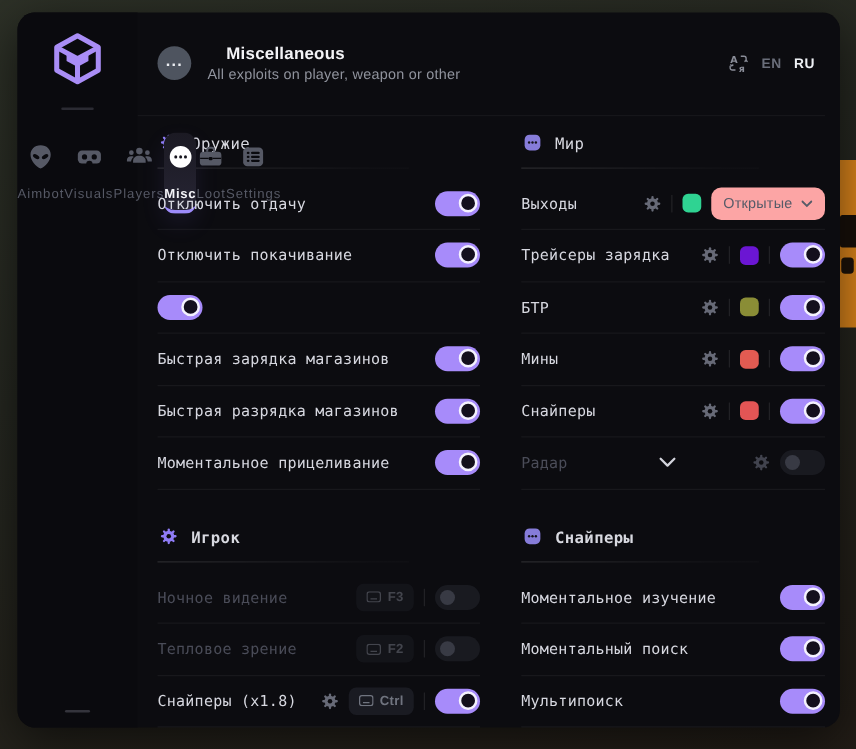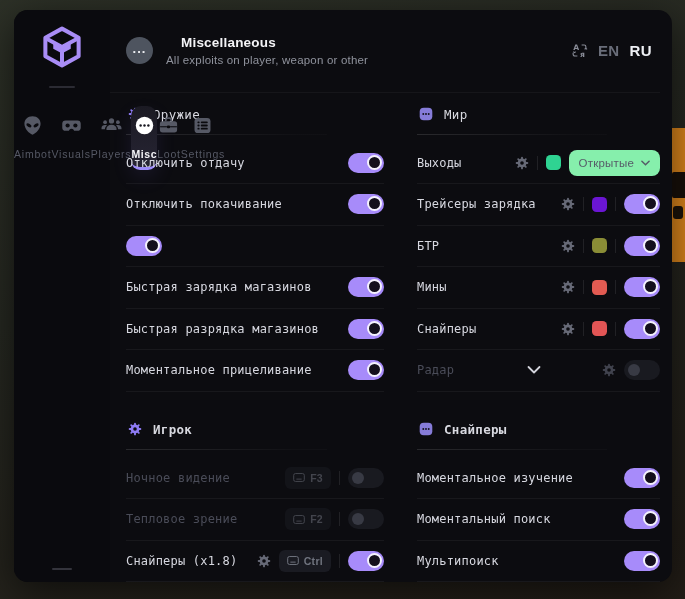--- a/index.html
+++ b/index.html
@@ -41,21 +41,21 @@
   
   .main{flex:1;display:flex;flex-direction:column;min-width:0;}
   .header{height:82px;display:flex;align-items:center;padding:0 20px 0 16px;}
   .hdr-circle{width:27px;height:27px;border-radius:50%;background:#4e545f;color:#eceef2;
     display:flex;align-items:center;justify-content:center;font-size:13px;font-weight:bold;letter-spacing:1px;flex:0 0 27px;}
   .hdr-circle span{margin-top:-5px;}
   .hdr-text{margin-left:13px;flex:1;min-width:0;}
   .hdr-title{color:#f3f3f6;font-size:13.5px;font-weight:bold;letter-spacing:.2px;padding-left:15px;}
   .hdr-sub{color:#90939d;font-size:11.5px;margin-top:4px;letter-spacing:.2px;}
   .hdr-lang{display:flex;align-items:center;gap:10px;}
-  .lang{font-size:15px;color:#6a6e7a;font-weight:bold;letter-spacing:.4px;cursor:pointer;}
+  .lang{font-size:11px;color:#6a6e7a;font-weight:bold;letter-spacing:.4px;cursor:pointer;}
   .lang.active{color:#eef0f4;}
   .header-divider{height:1px;background:rgba(255,255,255,.045);margin:0 12px 0 0;}
   
   .content{display:flex;padding:0 12px 0 16px;gap:33px;}
   .col{min-width:0;}
   .col-left{width:258px;flex:0 0 258px;}
   .col-right{flex:1;}
   .sec-head{display:flex;align-items:center;gap:11px;padding:14px 2px 12px;}
   .sec-head.second{padding-top:30px;font-weight:bold;}
   .sec-title{color:#d8d9e0;font-size:12.5px;font-family:"DejaVu Sans Mono",monospace;letter-spacing:.3px;}
@@ -81,21 +81,21 @@
   .gear.dim{color:#41434e;}
   .gear-purple{width:14px;height:14px;color:#8f7cf6;flex:0 0 14px;}
   
   .hotkey{display:flex;align-items:center;gap:5px;background:#1a1b22;border-radius:6px;
     height:22px;padding:0 8px;color:#70747f;font-size:10.5px;font-weight:bold;letter-spacing:.3px;cursor:pointer;}
   .row.dim .hotkey{opacity:.55;}
   .hotkey svg{width:12px;height:9px;}
   
   .swatch{width:15px;height:15px;border-radius:4.5px;cursor:pointer;flex:0 0 15px;}
   
-  .dropdown{display:flex;align-items:center;gap:7px;background:#86efac;border-radius:8px;
+  .dropdown{display:flex;align-items:center;gap:7px;background:#fca5a5;border-radius:8px;
     height:26px;padding:0 10px;color:#565b68;font-size:11.5px;letter-spacing:.2px;cursor:pointer;}
   .dropdown svg{width:9px;height:6px;}
   
   .expander{position:absolute;left:48%;top:50%;transform:translate(-50%,-50%);cursor:pointer;
     width:14px;height:9px;display:flex;}
   .expander svg{width:14px;height:9px;}
 </style>
 </head>
 <body>
 

